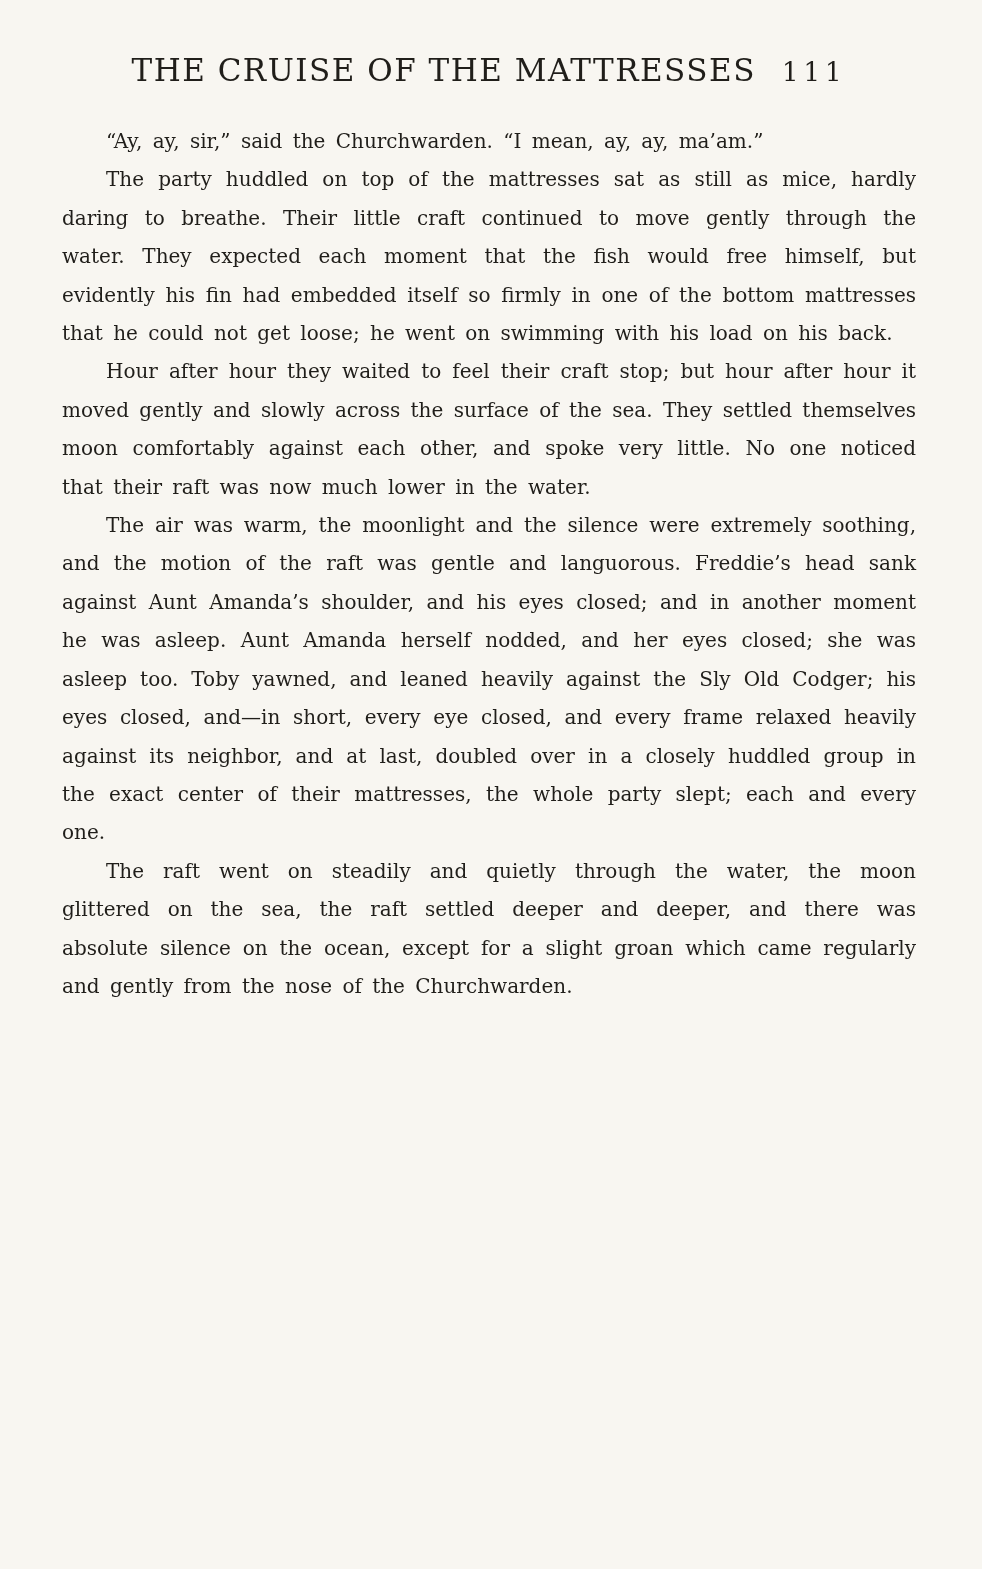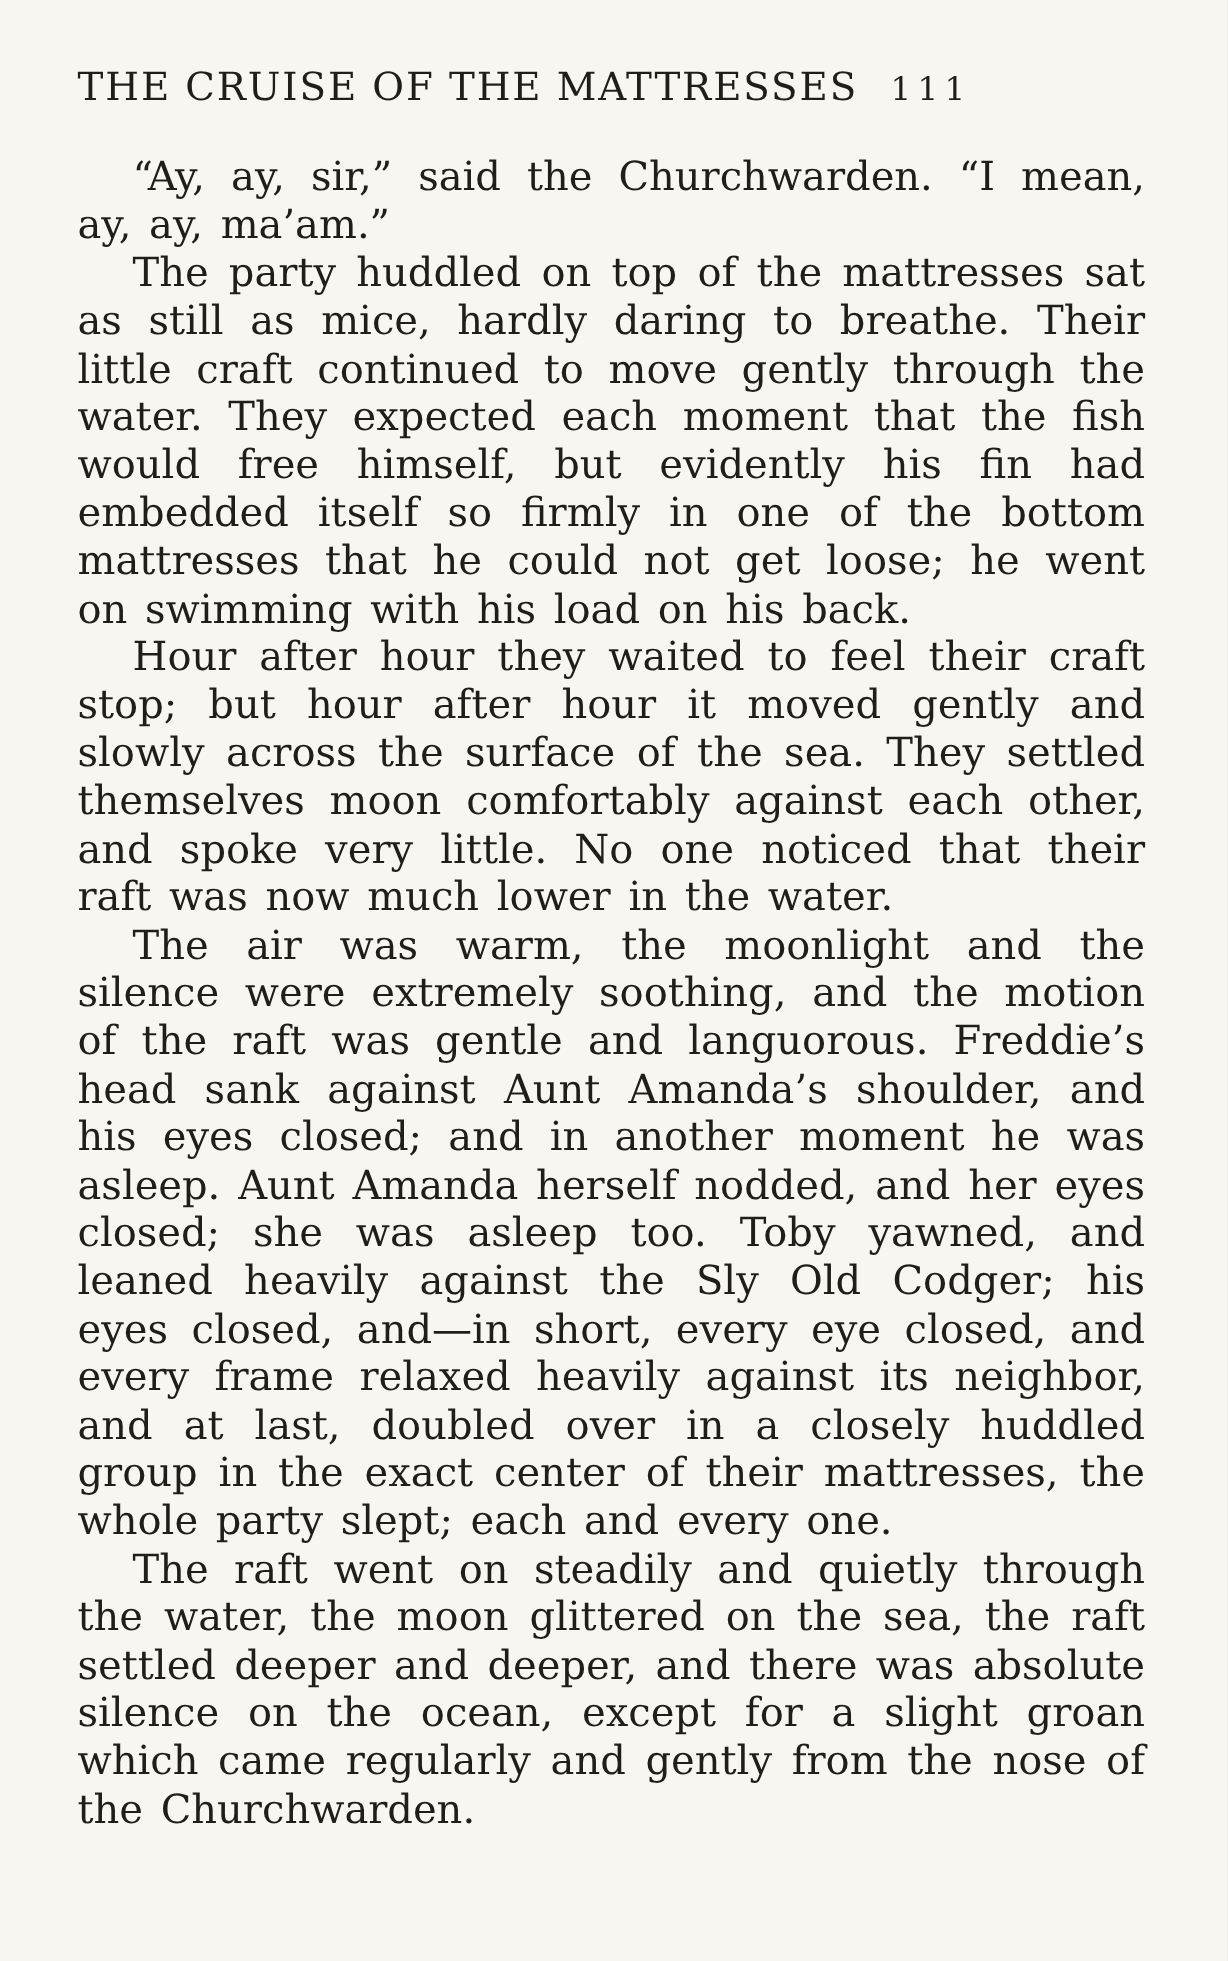--- a/index.html
+++ b/index.html
@@ -13,35 +13,36 @@
     height: 1569px;
     margin: 0 auto;
     background: #f8f6f1;
     box-sizing: border-box;
     padding: 46px 66px 0 62px;
     font-family: "DejaVu Serif", "Liberation Serif", serif;
     color: #201e1a;
     overflow: hidden;
   }
   .running-header {
+    text-align: center;
     font-size: 31px;
     letter-spacing: 1.5px;
     white-space: nowrap;
     margin: 6px 0 34px 0;
     font-weight: 400;
   }
   .running-header .pagenum {
     display: inline-block;
     margin-left: 26px;
     font-size: 26px;
     letter-spacing: 5px;
     vertical-align: baseline;
   }
   .body-text {
-    font-size: 32px;
+    font-size: 20px;
     line-height: 38.4px;
     text-align: justify;
     text-justify: inter-word;
     word-spacing: 4px;
   }
   .body-text p {
     margin: 0;
     text-indent: 44px;
     hyphens: none;
   }

